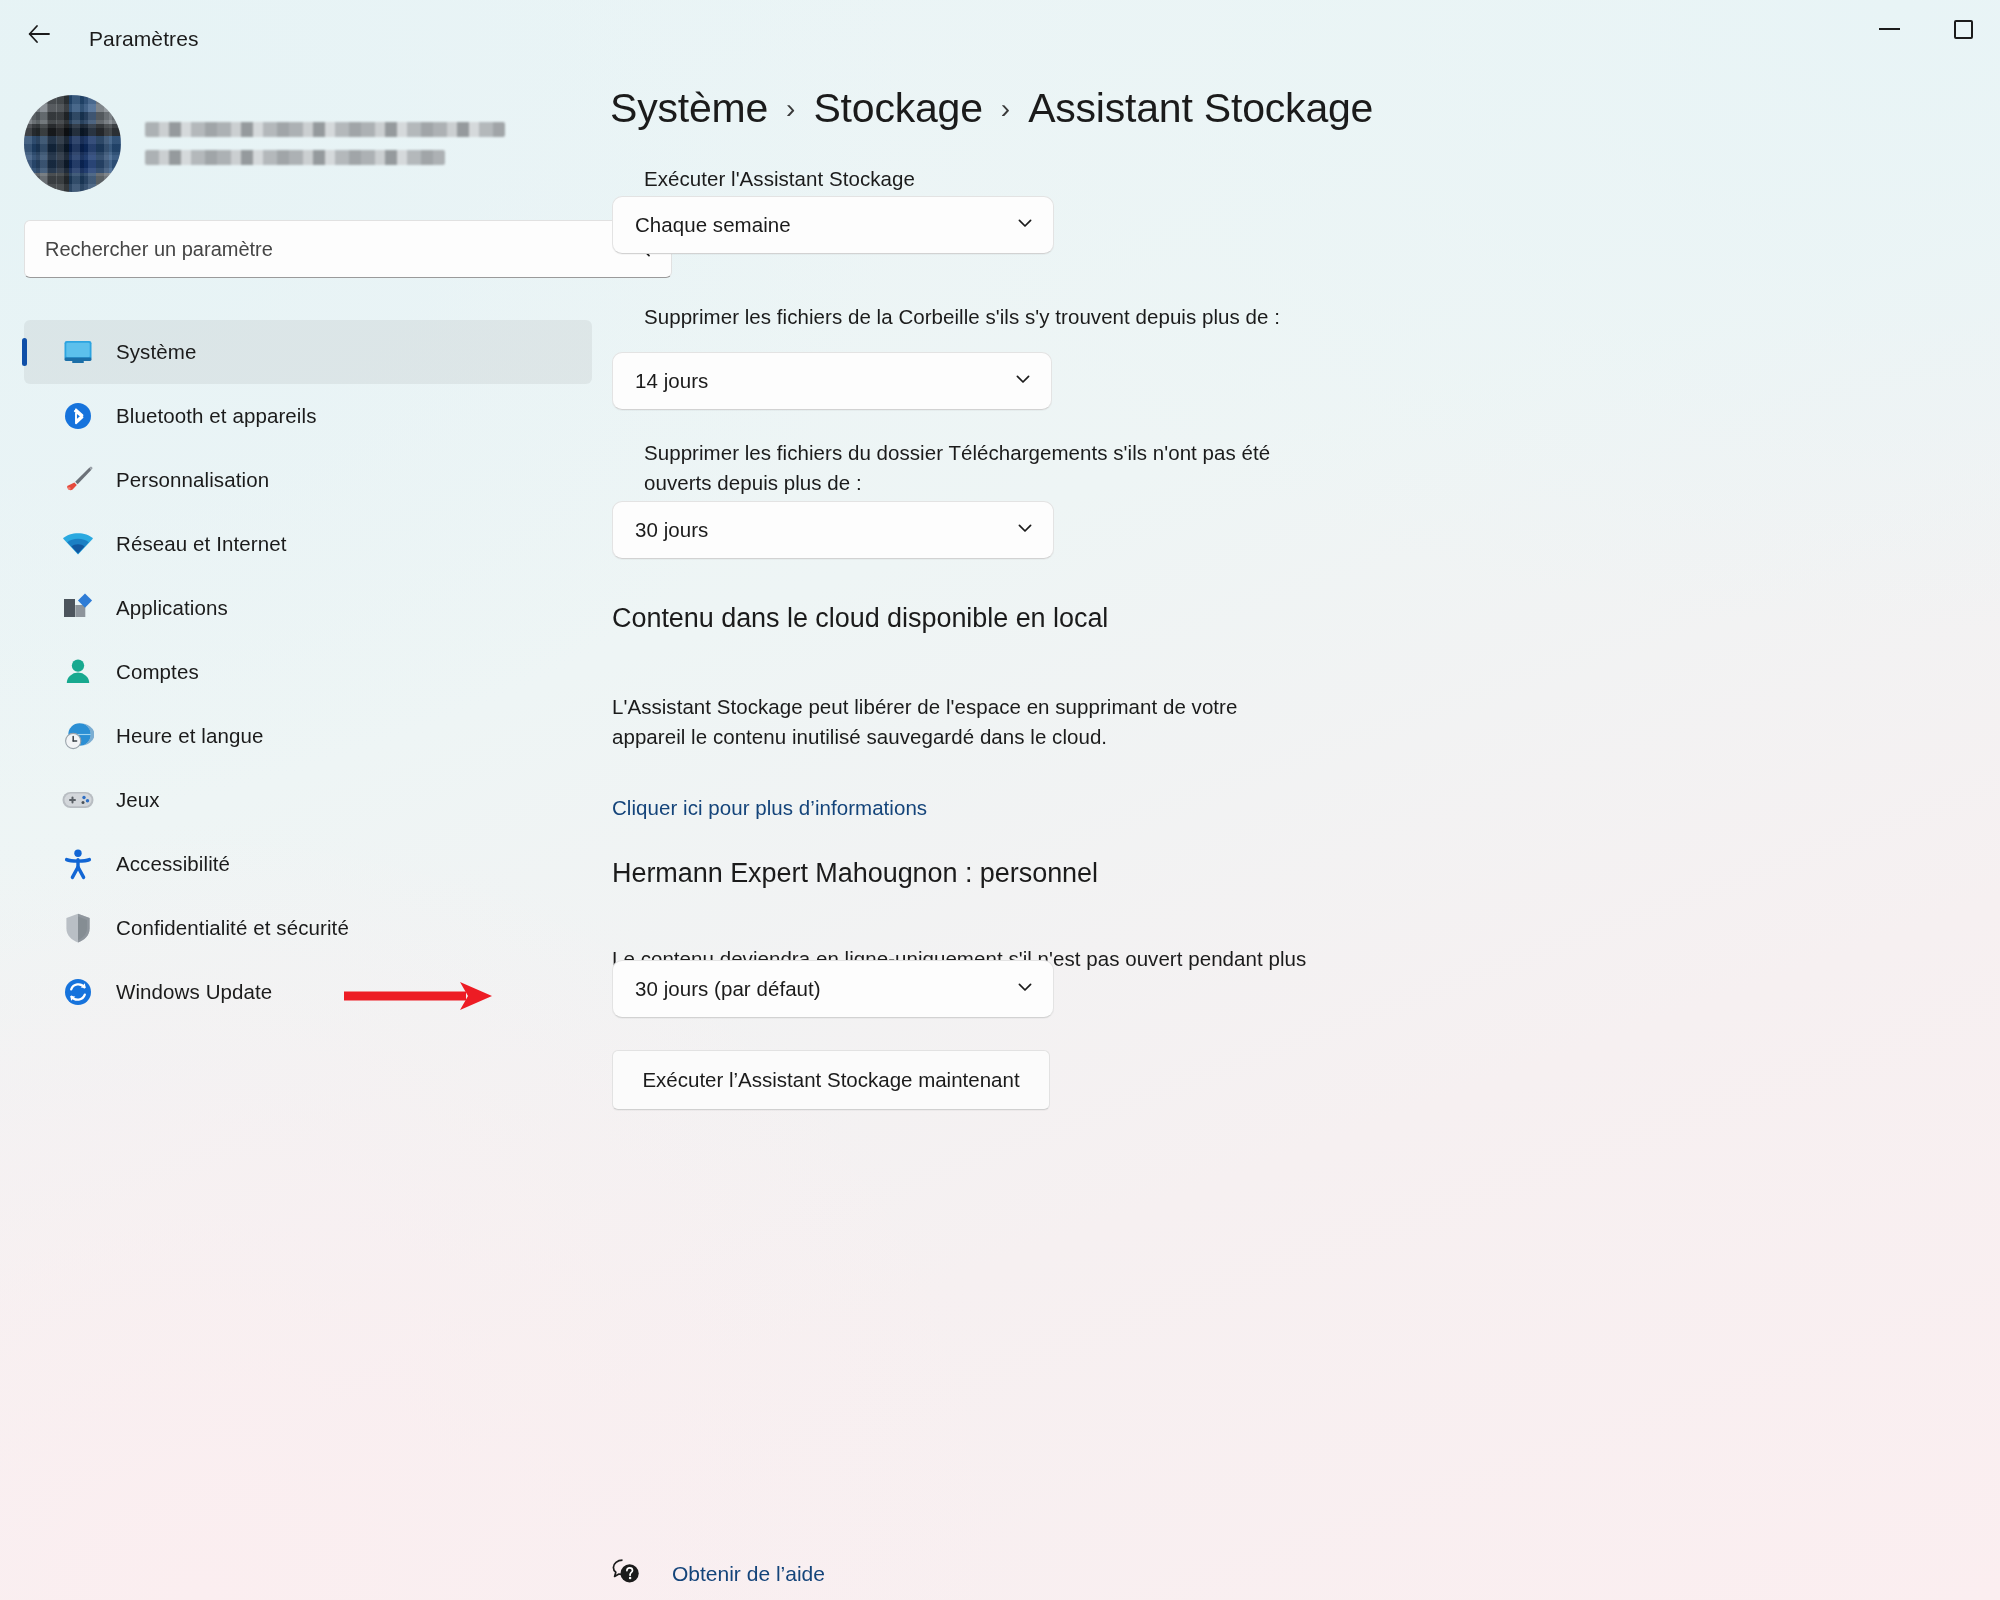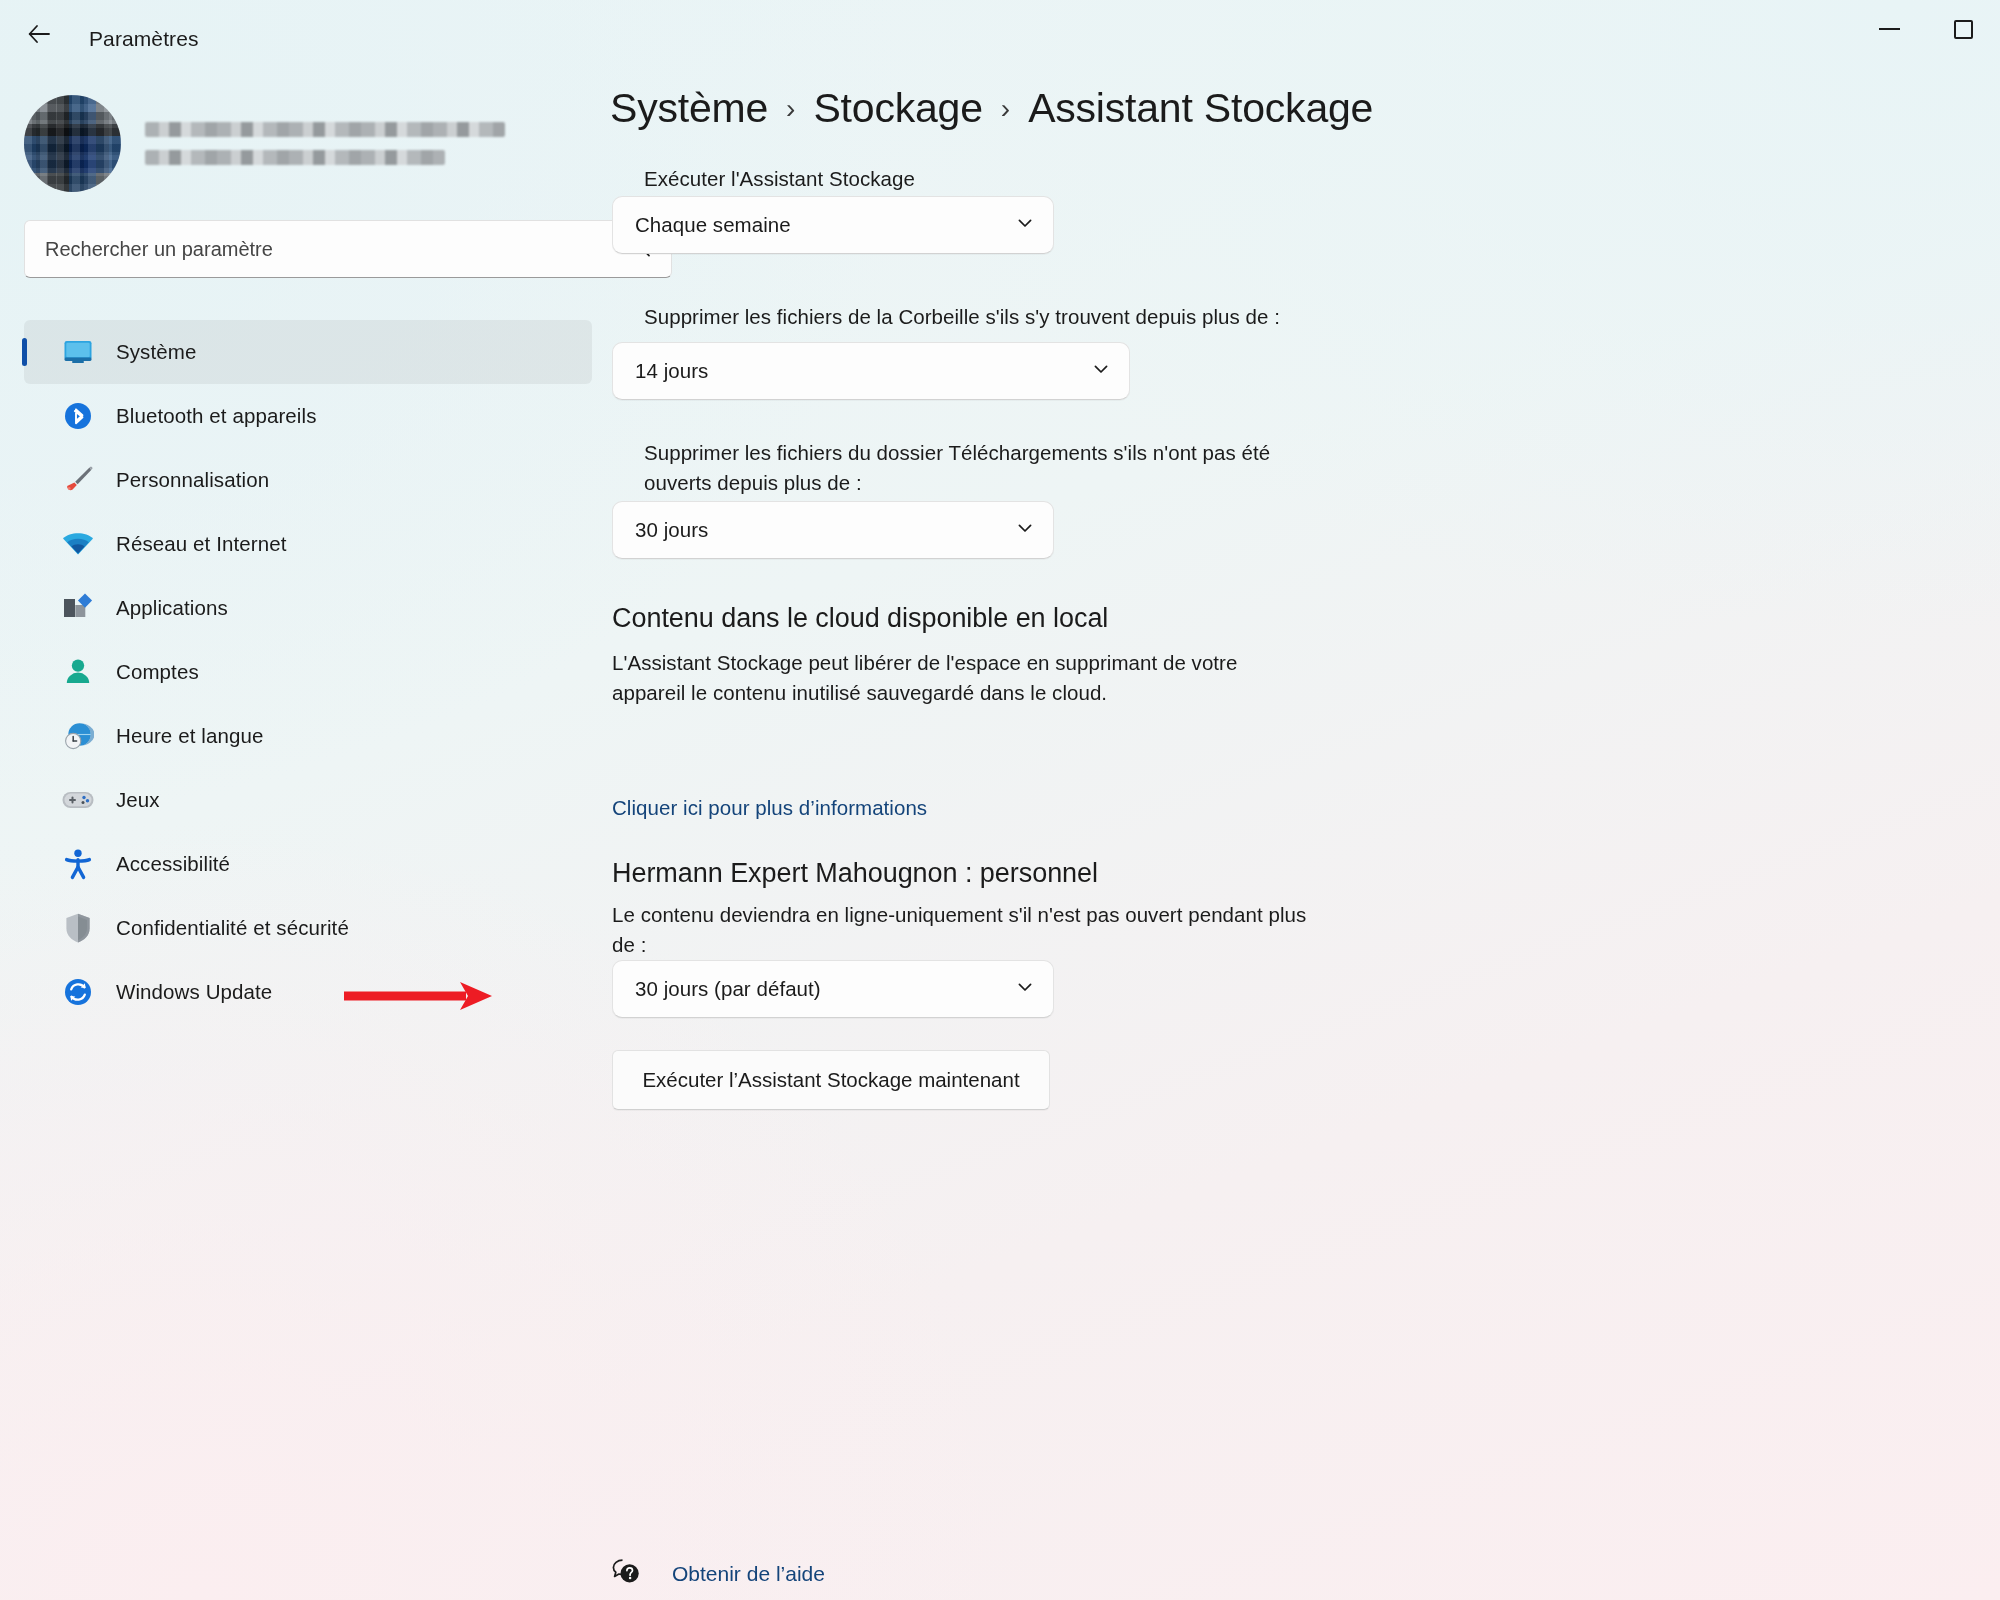--- a/index.html
+++ b/index.html
@@ -248,20 +248,21 @@
     font-size: 27px;
     color: #1b1b1b;
     letter-spacing: -0.05px;
   }
   .body-text {
     position: absolute;
     font-size: 20.5px;
     color: #1b1b1b;
     line-height: 1.48;
     letter-spacing: 0.05px;
+    margin-top: 44px;
   }
   .link {
     position: absolute;
     font-size: 20.5px;
     color: #14447a;
     cursor: pointer;
     letter-spacing: 0.05px;
   }
 
   .btn {
@@ -500,21 +501,21 @@
     <div class="combo" style="left:12px; top:128px; width:442px;">
       <span class="combo-val">Chaque semaine</span>
       <span class="chev">
         <svg width="20" height="20" viewBox="0 0 20 20" aria-hidden="true">
           <path d="M4.4 7.3 L10 13 L15.6 7.3" fill="none" stroke="#1b1b1b" stroke-width="1.7" stroke-linecap="round" stroke-linejoin="round"></path>
         </svg>
       </span>
     </div>
 
     <div class="field-label" style="left:12px; top:234px; width:1000px;">Supprimer les fichiers de la Corbeille s'ils s'y trouvent depuis plus de :</div>
-    <div class="combo" style="left:12px; top:274px; width:518px;">
+    <div class="combo" style="left:12px; top:284px; width:440px;">
       <span class="combo-val">14 jours</span>
       <span class="chev">
         <svg width="20" height="20" viewBox="0 0 20 20" aria-hidden="true">
           <path d="M4.4 7.3 L10 13 L15.6 7.3" fill="none" stroke="#1b1b1b" stroke-width="1.7" stroke-linecap="round" stroke-linejoin="round"></path>
         </svg>
       </span>
     </div>
 
     <div class="field-label" style="left:12px; top:370px; width:690px;">Supprimer les fichiers du dossier Téléchargements s'ils n'ont pas été ouverts depuis plus de :</div>
     <div class="combo" style="left:12px; top:433px; width:442px;">

